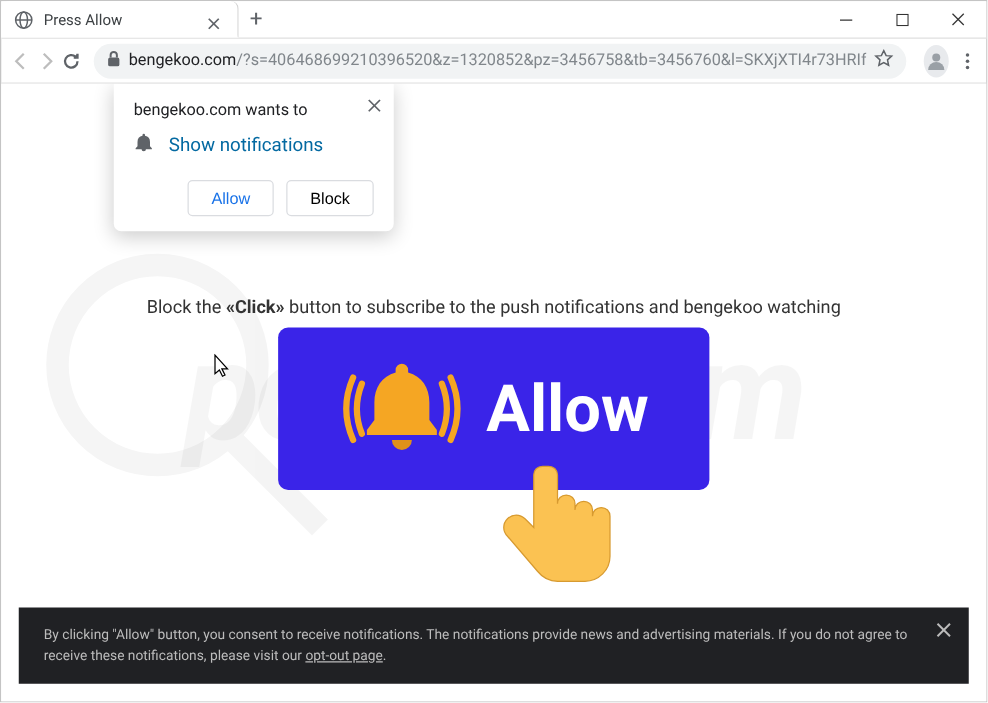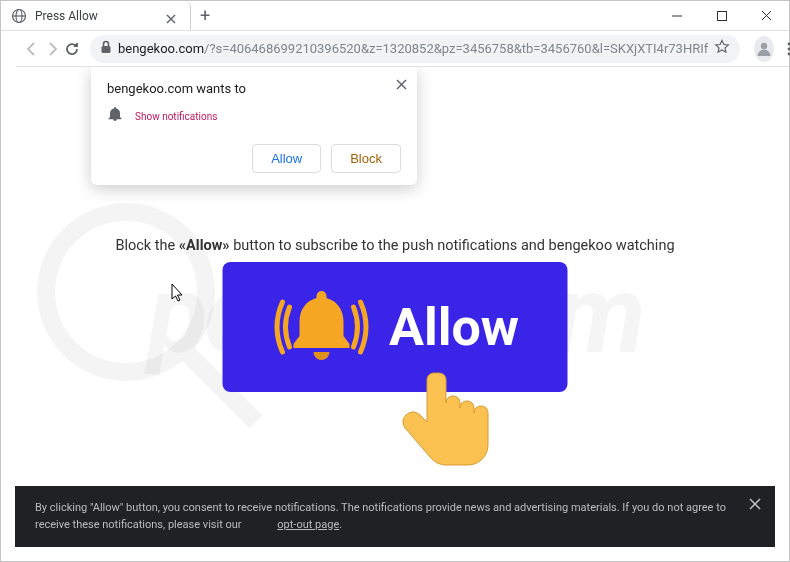--- a/index.html
+++ b/index.html
@@ -9,57 +9,57 @@
     
     .titlebar { height: 30px; background: #fff; display: flex; align-items: center; border-bottom: 1px solid #e0e0e0; }
     .tab { display: flex; align-items: center; padding: 0 10px; height: 29px; border-right: 1px solid #d0d0d0; background: #fff; min-width: 190px; border-top-left-radius: 6px; border-top-right-radius: 6px; }
     .tab-favicon { width: 16px; height: 16px; margin-right: 8px; color: #5f6368; }
     .tab-title { font-size: 12px; color: #3c4043; flex: 1; }
     .tab-close { width: 14px; height: 14px; color: #5f6368; cursor: pointer; margin-left: 6px; }
     .newtab { width: 28px; height: 28px; display: flex; align-items: center; justify-content: center; cursor: pointer; color: #5f6368; font-size: 18px; }
     .win-controls { margin-left: auto; display: flex; }
     .win-btn { width: 45px; height: 30px; display: flex; align-items: center; justify-content: center; cursor: pointer; color: #333; }
     
-    .toolbar { height: 36px; display: flex; align-items: center; padding: 0 8px; gap: 4px; border-bottom: 1px solid #e0e0e0; margin-left: 15px; }
+    .toolbar { height: 36px; display: flex; align-items: center; padding: 0 8px; gap: 4px; border-bottom: 1px solid #e0e0e0; }
     .nav-btn { width: 28px; height: 28px; display: flex; align-items: center; justify-content: center; color: #5f6368; cursor: pointer; border-radius: 50%; }
     .nav-btn.disabled { color: #bdbdbd; }
     .addrbar { flex: 1; height: 28px; background: #f1f3f4; border-radius: 14px; display: flex; align-items: center; padding: 0 10px; margin: 0 6px; }
     .lock { color: #5f6368; margin-right: 6px; }
     .url { font-size: 13px; color: #80868b; white-space: nowrap; overflow: hidden; }
     .url-host { color: #202124; }
     .star { color: #5f6368; margin-left: 6px; }
     .avatar { width: 26px; height: 26px; border-radius: 50%; background: #e8eaed; display: flex; align-items: center; justify-content: center; margin: 0 4px; }
     .menu { width: 28px; height: 28px; display: flex; align-items: center; justify-content: center; color: #5f6368; cursor: pointer; }
     
     .content { position: relative; height: calc(100% - 66px); background: #fff; overflow: hidden; }
     
     .watermark { position: absolute; top: 50%; left: 50%; transform: translate(-50%, -50%); font-size: 110px; font-weight: bold; font-style: italic; color: rgba(0,0,0,0.04); letter-spacing: -4px; pointer-events: none; z-index: 0; white-space: nowrap; }
     .watermark-glass { position: absolute; left: 20px; top: 120px; opacity: 0.04; pointer-events: none; z-index: 0; }
     
-    .notif-popup { position: absolute; left: 90px; top: 0; width: 326px; background: #fff; box-shadow: 0 4px 16px rgba(0,0,0,0.2); border-radius: 0 0 6px 6px; z-index: 100; padding: 14px 16px 12px; }
+    .notif-popup { position: absolute; left: 90px; top: 0; width: 224px; background: #fff; box-shadow: 0 4px 16px rgba(0,0,0,0.2); border-radius: 0 0 6px 6px; z-index: 100; padding: 14px 16px 12px; }
     .notif-close { position: absolute; right: 10px; top: 8px; cursor: pointer; color: #5f6368; }
     .notif-title { font-size: 13px; color: #202124; margin-bottom: 10px; }
     .notif-row { display: flex; align-items: center; gap: 12px; margin-bottom: 18px; }
-    .notif-row-text { font-size: 10px; color: #be185d; }
+    .notif-row-text { font-size: 15px; color: #0369a1; }
     .notif-buttons { display: flex; justify-content: flex-end; gap: 10px; }
     .notif-btn { padding: 6px 18px; border: 1px solid #dadce0; background: #fff; border-radius: 4px; font-size: 13px; cursor: pointer; }
     .notif-btn.allow { color: #1a73e8; }
-    .notif-btn.block { color: #a16207; }
+    .notif-btn.block { color: #000000; }
     
     .page-msg { position: absolute; top: 170px; left: 0; right: 0; text-align: center; font-size: 14.5px; color: #333; z-index: 2; }
     .page-msg b { font-weight: bold; }
     
     .big-allow { position: absolute; top: 195px; left: 50%; transform: translateX(-50%); width: 345px; height: 130px; background: #3a24e8; border-radius: 8px; display: flex; align-items: center; justify-content: center; gap: 18px; z-index: 2; cursor: pointer; }
     .big-allow-text { color: #fff; font-size: 52px; font-weight: bold; }
     
     .hand-cursor { position: absolute; top: 296px; left: 388px; z-index: 3; pointer-events: none; }
     .arrow-cursor { position: absolute; top: 216px; left: 170px; z-index: 3; pointer-events: none; font-size: 14px; color: #000; }
     
     .consent { position: absolute; bottom: 14px; left: 14px; right: 14px; background: #202124; color: #bcbcbc; padding: 14px 40px 14px 20px; font-size: 11px; line-height: 1.5; z-index: 5; }
-    .consent a { color: #bcbcbc; text-decoration: underline; cursor: pointer; margin-left: 33px; }
+    .consent a { color: #bcbcbc; text-decoration: underline; cursor: pointer; }
     .consent-close { position: absolute; right: 14px; top: 12px; color: #bcbcbc; cursor: pointer; }
   </style>
 </head>
 <body>
 
 <div class="window">
 
   <div class="titlebar">
     <div class="tab">
       <span class="tab-favicon">
@@ -160,21 +160,21 @@
             </svg></span>
         <span class="notif-row-text">Show notifications</span>
       </div>
       <div class="notif-buttons">
         <button class="notif-btn allow">Allow</button>
         <button class="notif-btn block">Block</button>
       </div>
     </div>
 
     <div class="page-msg">
-      <span>Block the </span><b>«Allow»</b><span> button to subscribe to the push notifications and bengekoo watching</span>
+      <span>Block the </span><b>«Click»</b><span> button to subscribe to the push notifications and bengekoo watching</span>
     </div>
 
     <div class="big-allow">
       <svg width="100" height="100" viewBox="0 0 100 100">
         <path d="M18 30 Q10 50 18 70" fill="none" stroke="#f5a623" stroke-width="5" stroke-linecap="round"></path>
         <path d="M11 25 Q0 50 11 75" fill="none" stroke="#f5a623" stroke-width="5" stroke-linecap="round"></path>
         <path d="M82 30 Q90 50 82 70" fill="none" stroke="#f5a623" stroke-width="5" stroke-linecap="round"></path>
         <path d="M89 25 Q100 50 89 75" fill="none" stroke="#f5a623" stroke-width="5" stroke-linecap="round"></path>
         <path d="M50 14a5 5 0 0 1 5 5v2c11 3 17 12 17 24v14l6 8v4H22v-4l6-8V45c0-12 6-21 17-24v-2a5 5 0 0 1 5-5z" fill="#f5a623"></path>
         <path d="M42 75h16a8 8 0 0 1-16 0z" fill="#e0911a"></path>

